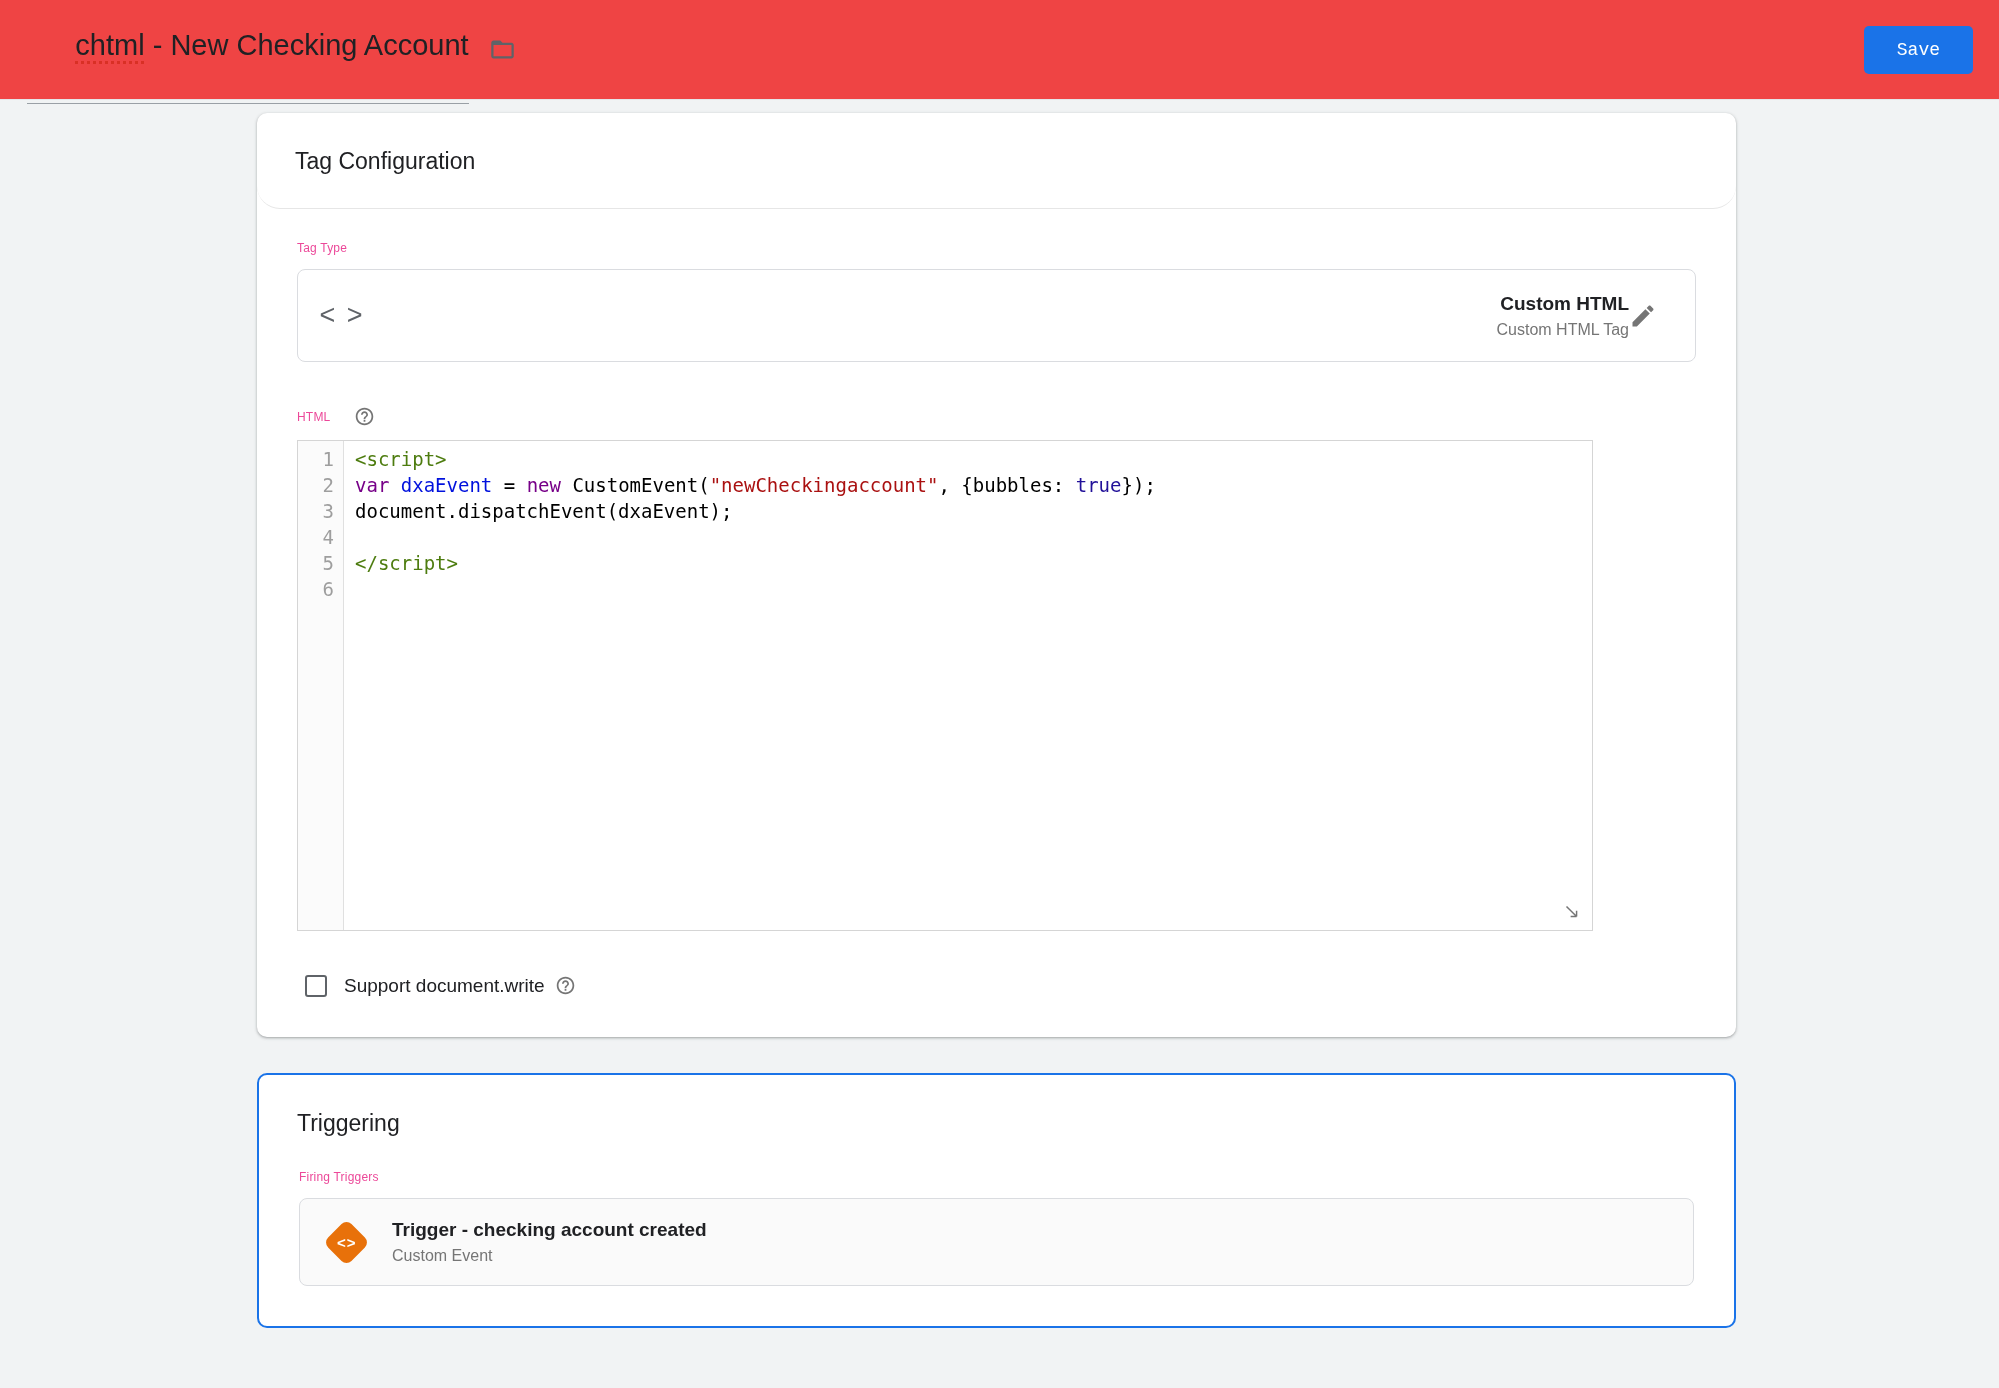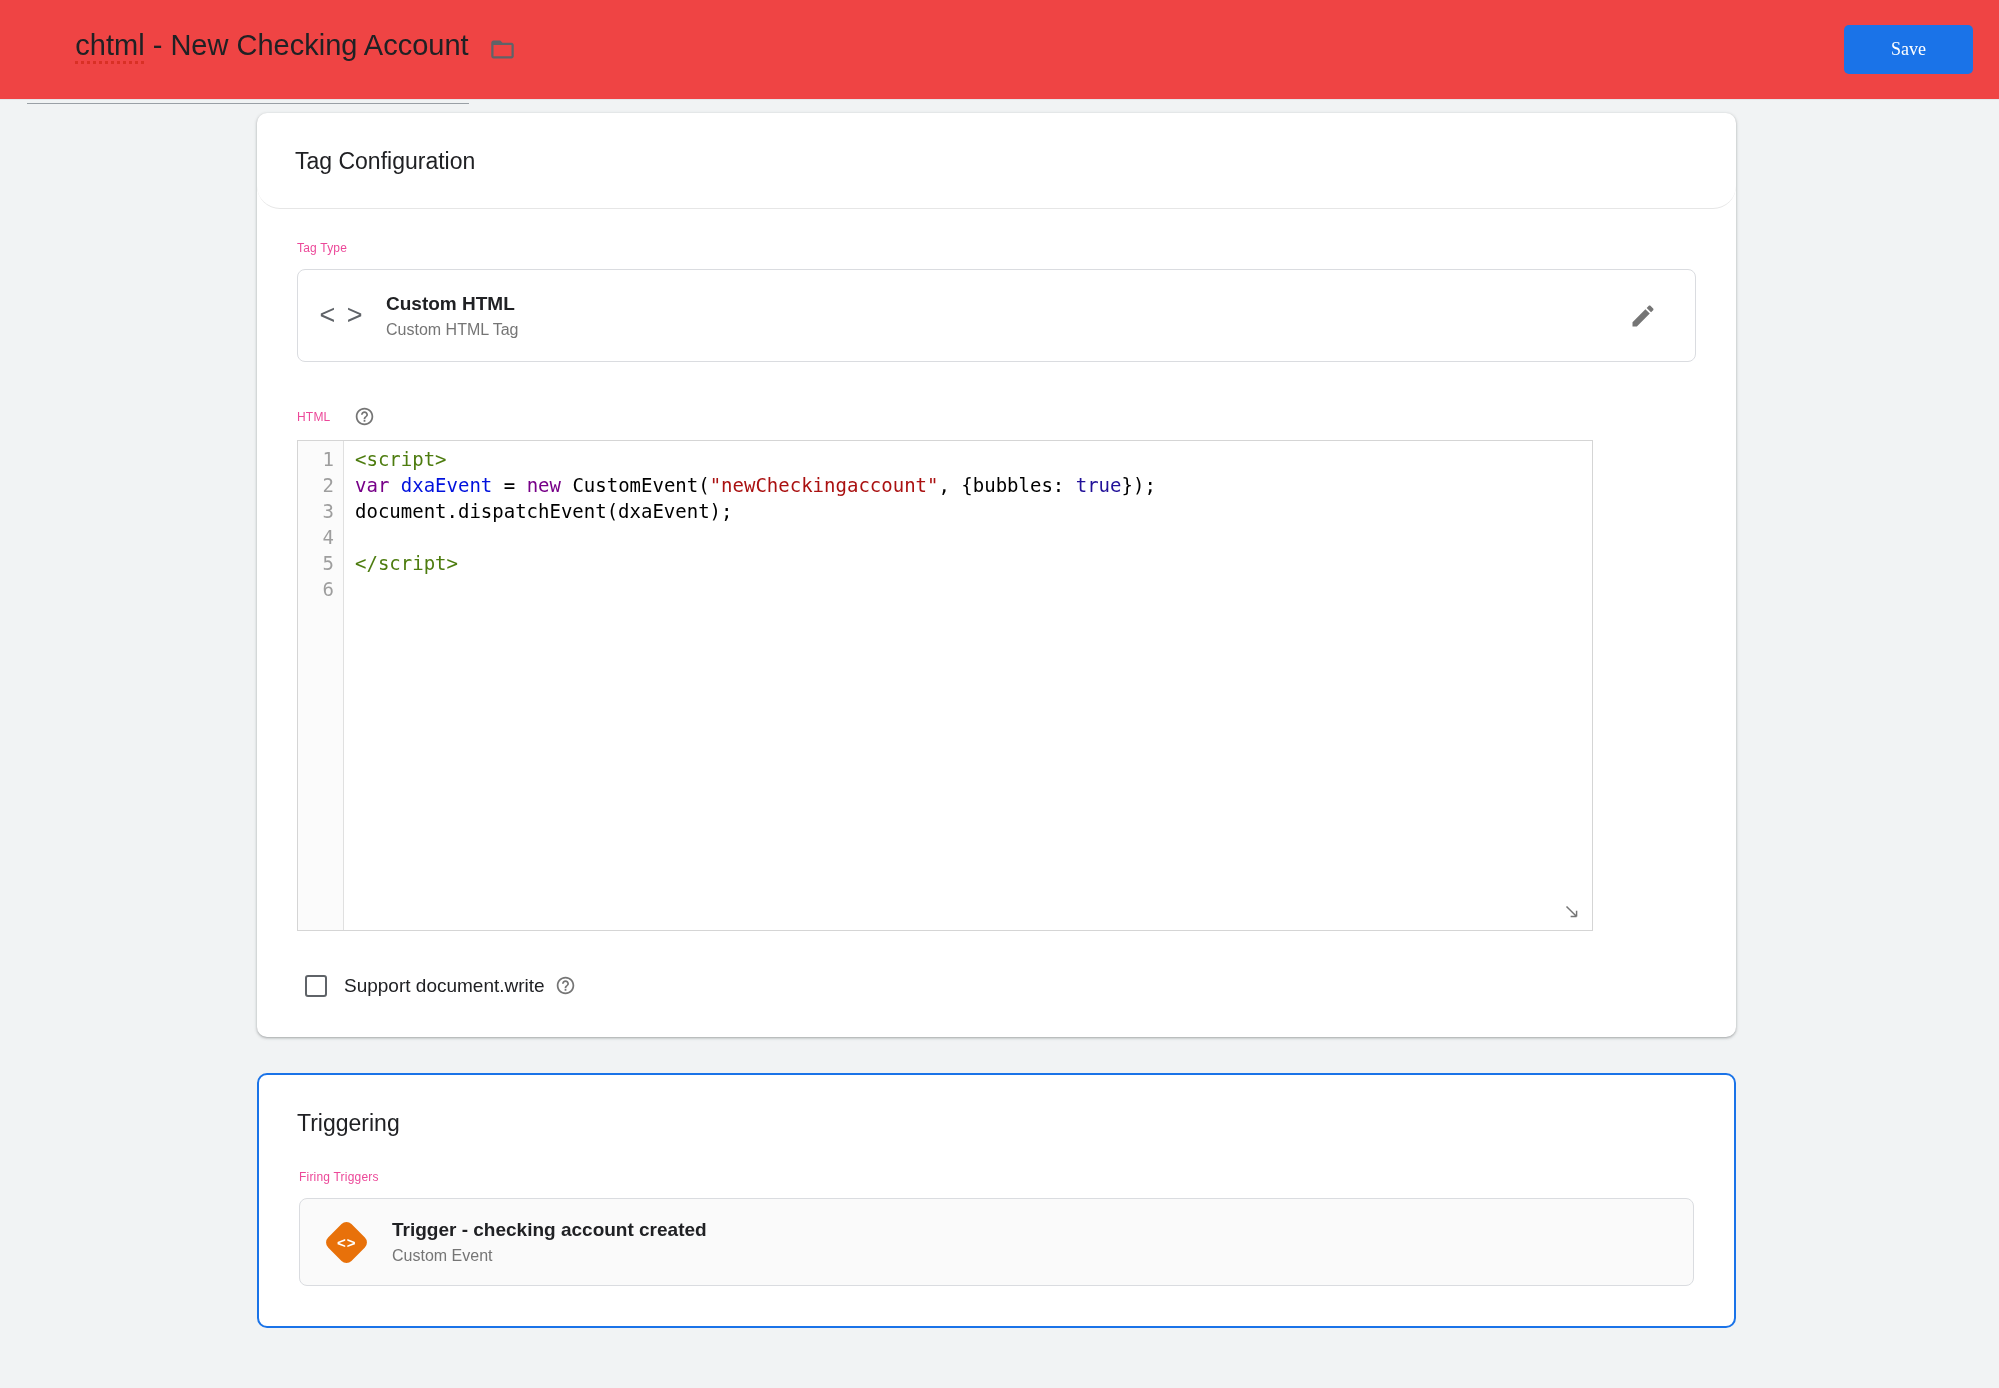--- a/index.html
+++ b/index.html
@@ -20,22 +20,22 @@
     padding-bottom:8px; cursor:text;
   }
   .title-text { font-size:29px; color:#202124; white-space:pre; }
   .title-word {
     text-decoration:underline dotted #d93025;
     text-decoration-thickness:3px; text-underline-offset:6px; white-space:pre;
   }
   .folder-btn { margin-left:20px; display:flex; align-items:center; cursor:pointer; background:none; border:none; }
   .save-btn {
     margin-left:auto; background:#1a73e8; color:#fff; border:none;
-    font-family:Liberation Serif, serif;
-    font-size:18px; font-weight:500; padding:14px 47px; border-radius:5px; cursor:pointer;
+    font-family:Liberation Mono, monospace;
+    font-size:18px; font-weight:500; padding:14px 33px; border-radius:5px; cursor:pointer;
   }
 
   
   .card {
     margin-left:257px; width:1479px; background:#fff; border-radius:10px;
     box-shadow:0 1px 2px rgba(60,64,67,.3), 0 1px 3px 1px rgba(60,64,67,.12);
   }
   .card-tagconfig { margin-top:13px; }
   .card-triggering { margin-top:36px; border:2px solid #1a73e8; box-shadow:none; }
   .card-header {
@@ -48,21 +48,21 @@
 
   
   .tag-type-row {
     margin-top:14px; border:1px solid #dadce0; border-radius:8px;
     height:93px; display:flex; align-items:center; cursor:pointer; background:#fff;
   }
   .tag-type-icon {
     width:88px; text-align:center; color:#5f6368; font-size:27px;
     font-weight:500; letter-spacing:2px;
   }
-  .tag-type-text { flex:1; }
+  .tag-type-text { flex:1;text-align:right; }
   .tag-type-name { font-size:19px; font-weight:bold; color:#202124; }
   .tag-type-desc { font-size:16px; color:#757575; margin-top:6px; }
   .pencil-btn { margin-right:38px; background:none; border:none; cursor:pointer; display:flex; }
 
   
   .html-label-row { margin-top:44px; display:flex; align-items:center; gap:24px; }
   .help-btn { background:none; border:none; display:flex; cursor:pointer; }
 
   
   .code-editor {

